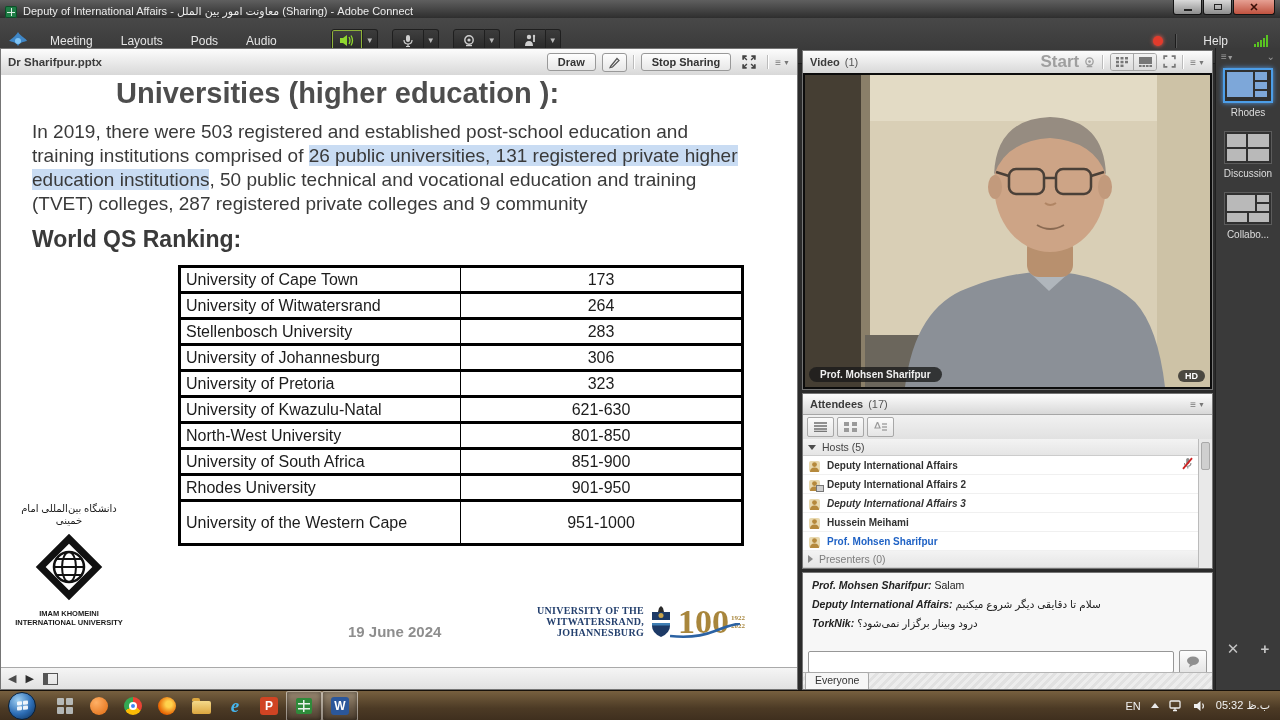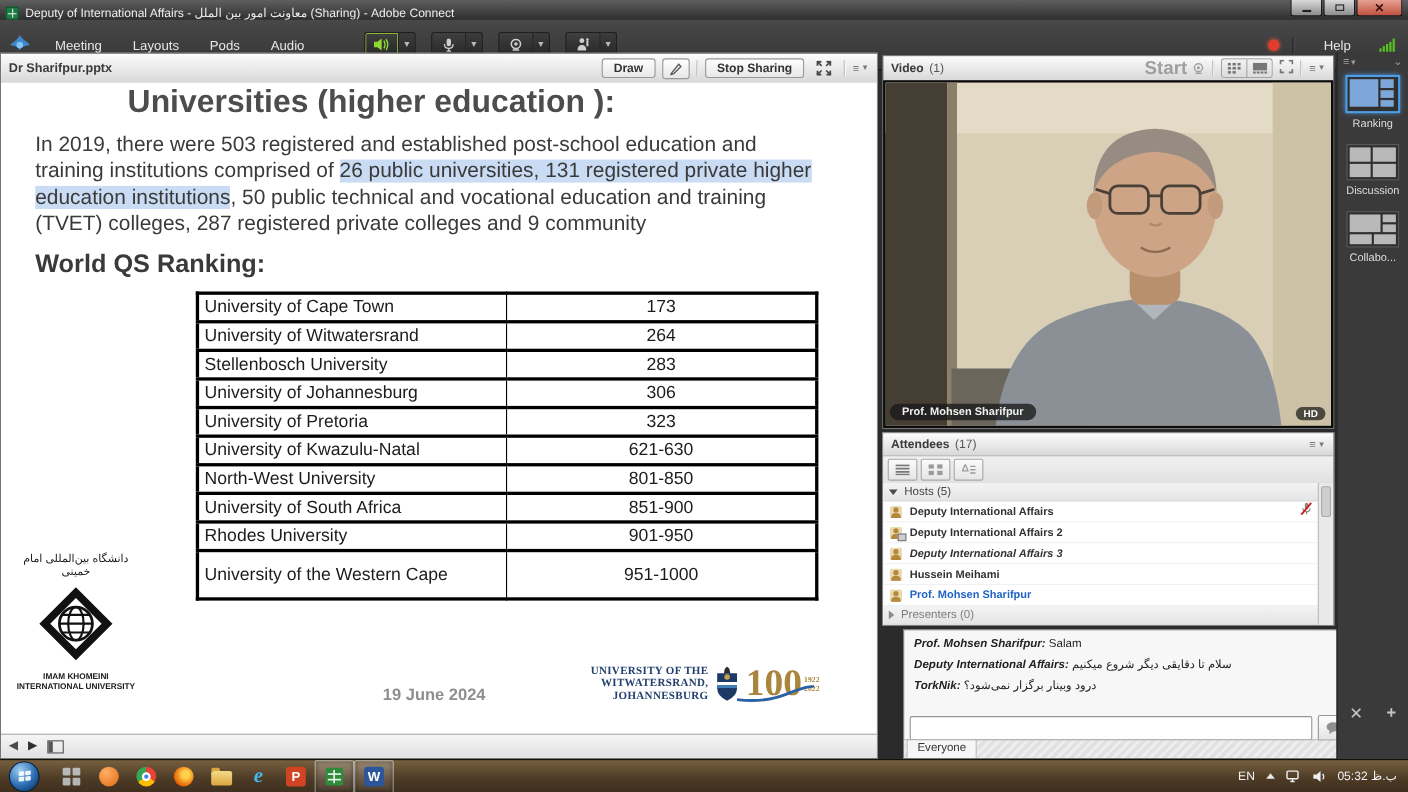--- a/index.html
+++ b/index.html
@@ -119,21 +119,21 @@
   .att-row{height:18px;display:flex;align-items:center;gap:6px;padding:0 5px;border-bottom:1px solid #f0f0f0;background:#fff;}
   .att-row .ico{position:relative;width:13px;height:13px;flex:0 0 auto;}
   .att-badge{display:none;position:absolute;right:-3px;bottom:-1px;width:6px;height:5px;background:#cfcfcf;border:1px solid #777;}
   .att-row .show-badge{display:block;}
   .att-name{font-size:10px;font-weight:bold;color:#323232;white-space:nowrap;}
   .att-name.italic{font-style:italic;}
   .att-name.blue{color:#1f62c5;}
   .mic-muted{display:none;margin-left:auto;}
   .mic-muted.show{display:block;}
   
-  .chat-pod{left:802px;top:572px;width:411px;height:118px;background:#f7f7f7;margin-left:19px;}
+  .chat-pod{left:802px;top:572px;width:411px;height:118px;background:#f7f7f7;}
   .chat-messages{position:absolute;left:0;top:0;right:0;height:74px;padding:6px 9px;overflow:hidden;}
   .chat-msg{font-size:10.5px;color:#222;margin-bottom:7px;text-align:left;}
   .chat-sender{font-weight:bold;font-style:italic;}
   .chat-input-row{position:absolute;left:5px;right:5px;top:77px;height:24px;display:flex;align-items:center;gap:5px;}
   .chat-input{flex:1;height:20px;border:1px solid #979797;border-radius:2px;font-size:11px;padding:0 5px;
     font-family:inherit;}
   .send-btn{width:26px;height:22px;border:1px solid #979797;border-radius:2px;
     background:linear-gradient(#fdfdfd,#e4e4e4);display:flex;align-items:center;justify-content:center;}
   .chat-tabbar{position:absolute;left:0;right:0;bottom:0;height:16px;border-top:1px solid #b5b5b5;
     background:repeating-linear-gradient(135deg,#ededed 0 3px,#e1e1e1 3px 6px);}
@@ -653,21 +653,21 @@
     <div class="sb-top">
       <span>≡<span style="font-size:7px">▼</span></span>
       <span>⌄</span>
     </div>
     <div class="thumb active">
       <i class="p" style="left:2px;top:2px;width:26px;height:25px"></i>
       <i class="p" style="left:30px;top:2px;width:12px;height:8px"></i>
       <i class="p" style="left:30px;top:12px;width:12px;height:7px"></i>
       <i class="p" style="left:30px;top:21px;width:12px;height:6px"></i>
     </div>
-    <div class="sb-label">Ranking</div>
+    <div class="sb-label">Rhodes</div>
     <div class="thumb">
       <i class="p" style="left:2px;top:2px;width:19px;height:13px"></i>
       <i class="p" style="left:23px;top:2px;width:21px;height:13px"></i>
       <i class="p" style="left:2px;top:17px;width:19px;height:12px"></i>
       <i class="p" style="left:23px;top:17px;width:21px;height:12px"></i>
     </div>
     <div class="sb-label">Discussion</div>
     <div class="thumb">
       <i class="p" style="left:2px;top:2px;width:28px;height:16px"></i>
       <i class="p" style="left:32px;top:2px;width:12px;height:7px"></i>

